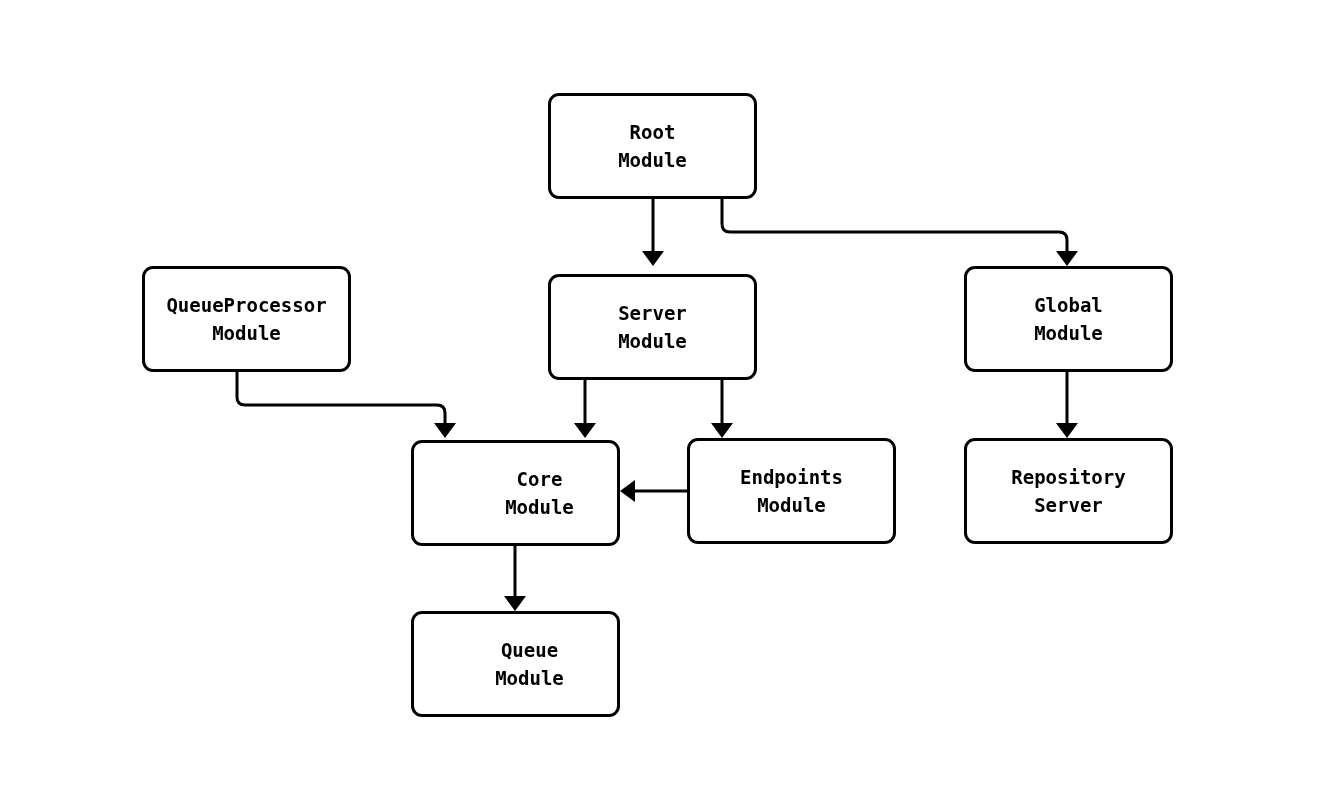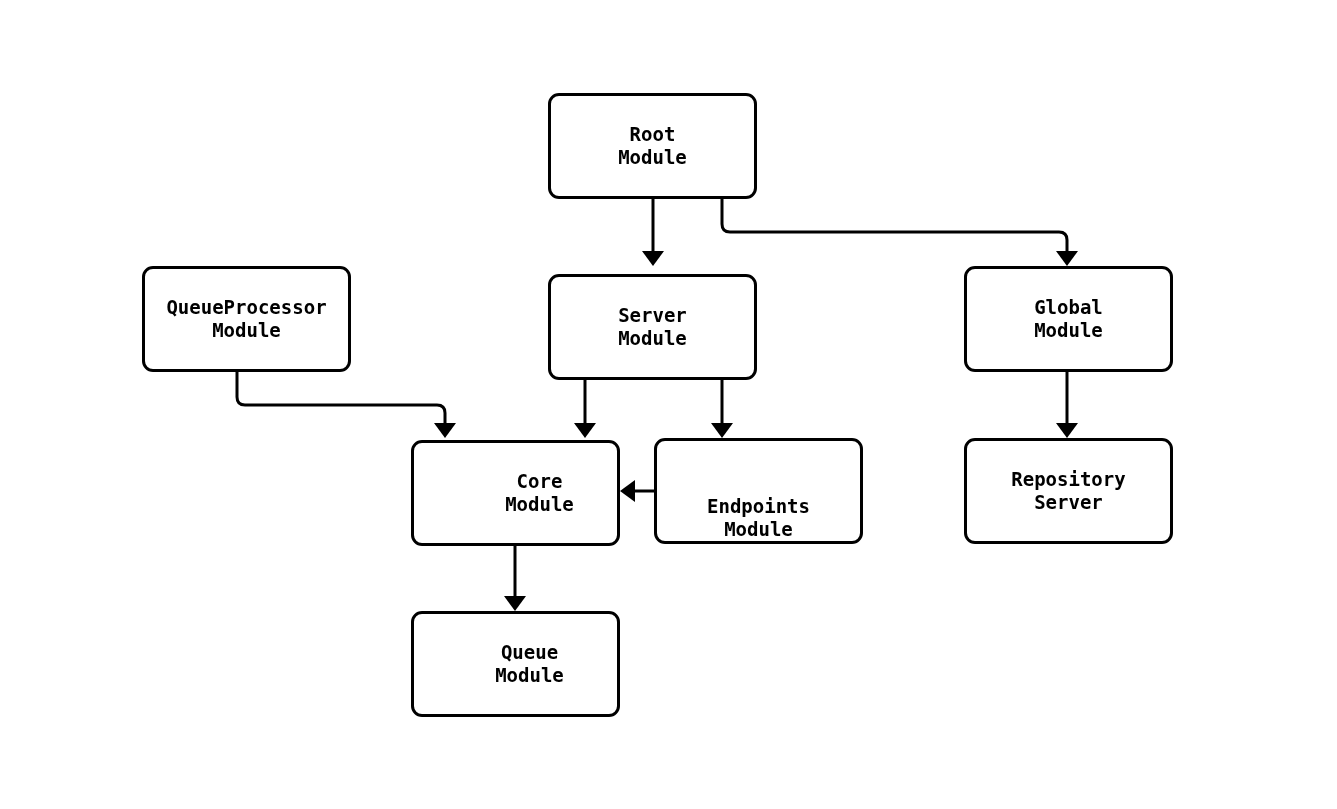--- a/index.html
+++ b/index.html
@@ -42,21 +42,21 @@
     background: #ffffff;
     display: flex;
     align-items: center;
     justify-content: center;
     text-align: center;
   }
   .node-label {
     font-family: "DejaVu Sans Mono", "Liberation Mono", monospace;
     font-weight: 700;
     font-size: 19px;
-    line-height: 23px;
+    line-height: 28px;
     color: #000000;
     white-space: pre-line;
   }
 </style>
 </head>
 <body>
 
 <div class="canvas">
 
   <svg class="edges" viewBox="0 0 1337 809" xmlns="http://www.w3.org/2000/svg">
@@ -120,21 +120,21 @@
   <div class="node" style="left:964px; top:266px;">
     <span class="node-label">Global
 Module</span>
   </div>
 
   <div class="node" style="left:411px; top:440px;padding-left:48px;">
     <span class="node-label">Core
 Module</span>
   </div>
 
-  <div class="node" style="left:654px; top:438px;align-items:flex-end;">
+  <div class="node" style="left:687px; top:438px;">
     <span class="node-label">Endpoints
 Module</span>
   </div>
 
   <div class="node" style="left:964px; top:438px;">
     <span class="node-label">Repository
 Server</span>
   </div>
 
   <div class="node" style="left:411px; top:611px;padding-left:28px;">

